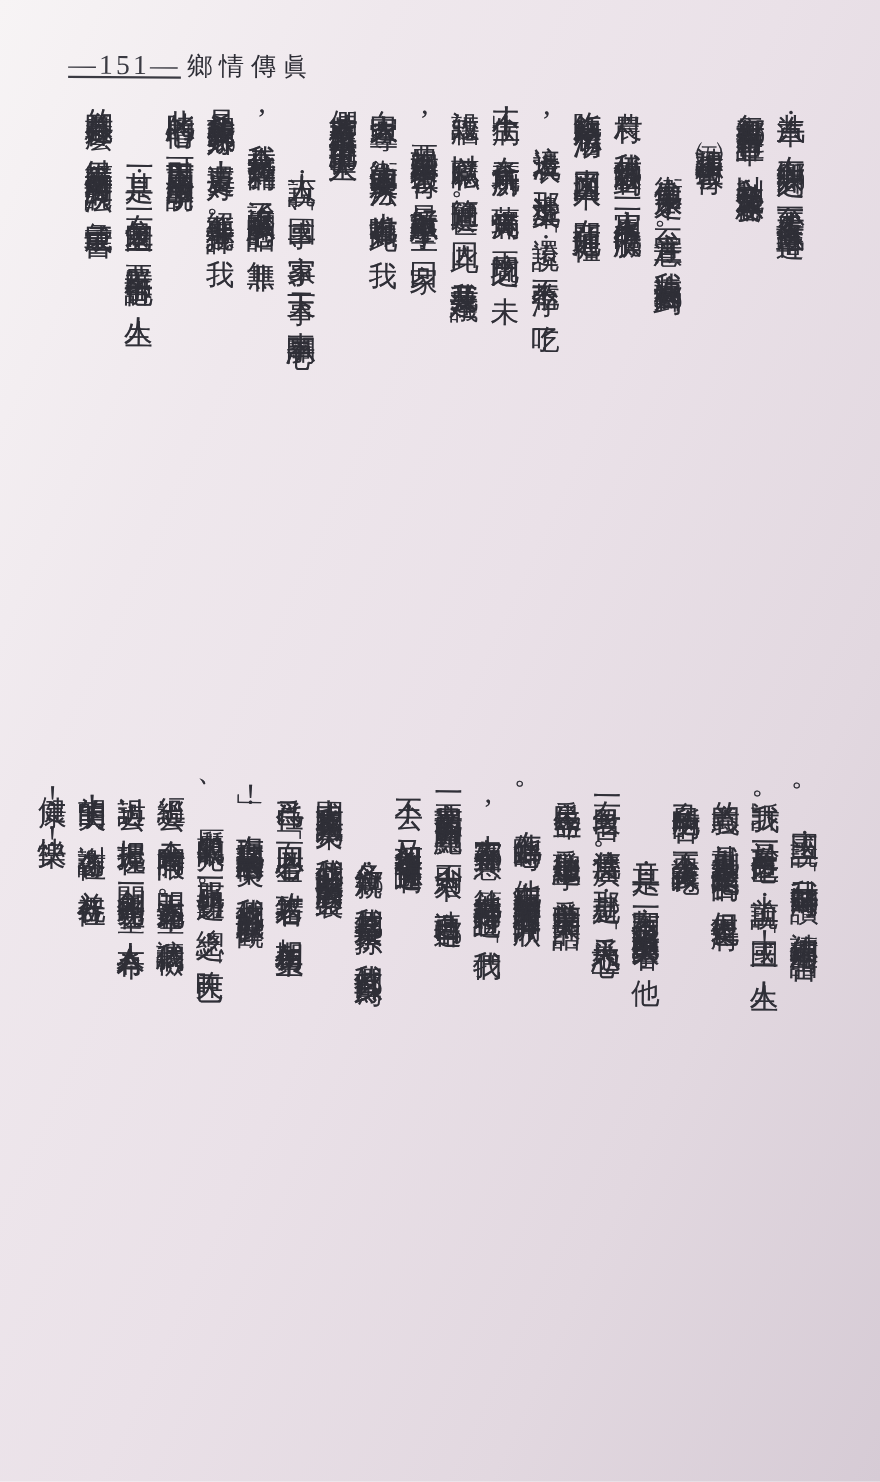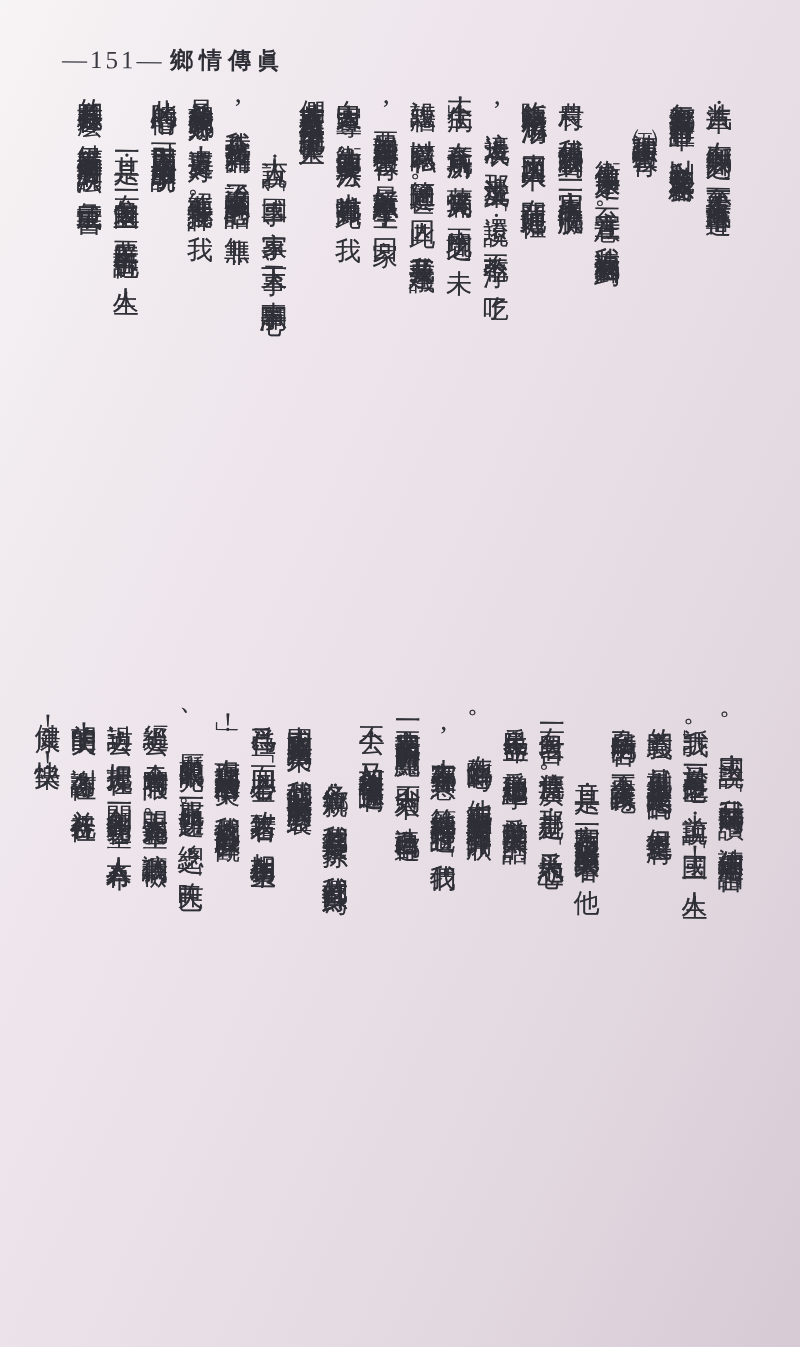--- a/index.html
+++ b/index.html
@@ -13,24 +13,25 @@
   #content{
     position:absolute;inset:0;
     transform:rotate(0.4deg);
     transform-origin:80px 60px;
   }
   
   .page-number{
     position:absolute;left:62px;top:46px;
     font-size:25px;letter-spacing:3px;color:#3a3a42;
     white-space:pre;
+    text-decoration:underline;
   }
   .book-title{
     position:absolute;left:170px;top:44px;
-    font-size:23px;font-weight:bold;letter-spacing:6px;color:#2e2e36;
+    font-size:23px;font-weight:normal;letter-spacing:6px;color:#2e2e36;
     white-space:pre;
   }
   
   .vblock{
     position:absolute;
     writing-mode:vertical-rl;
     text-orientation:upright;
     color:#2f2f37;
     text-shadow:0 0 0.5px rgba(47,47,55,0.55);
   }

